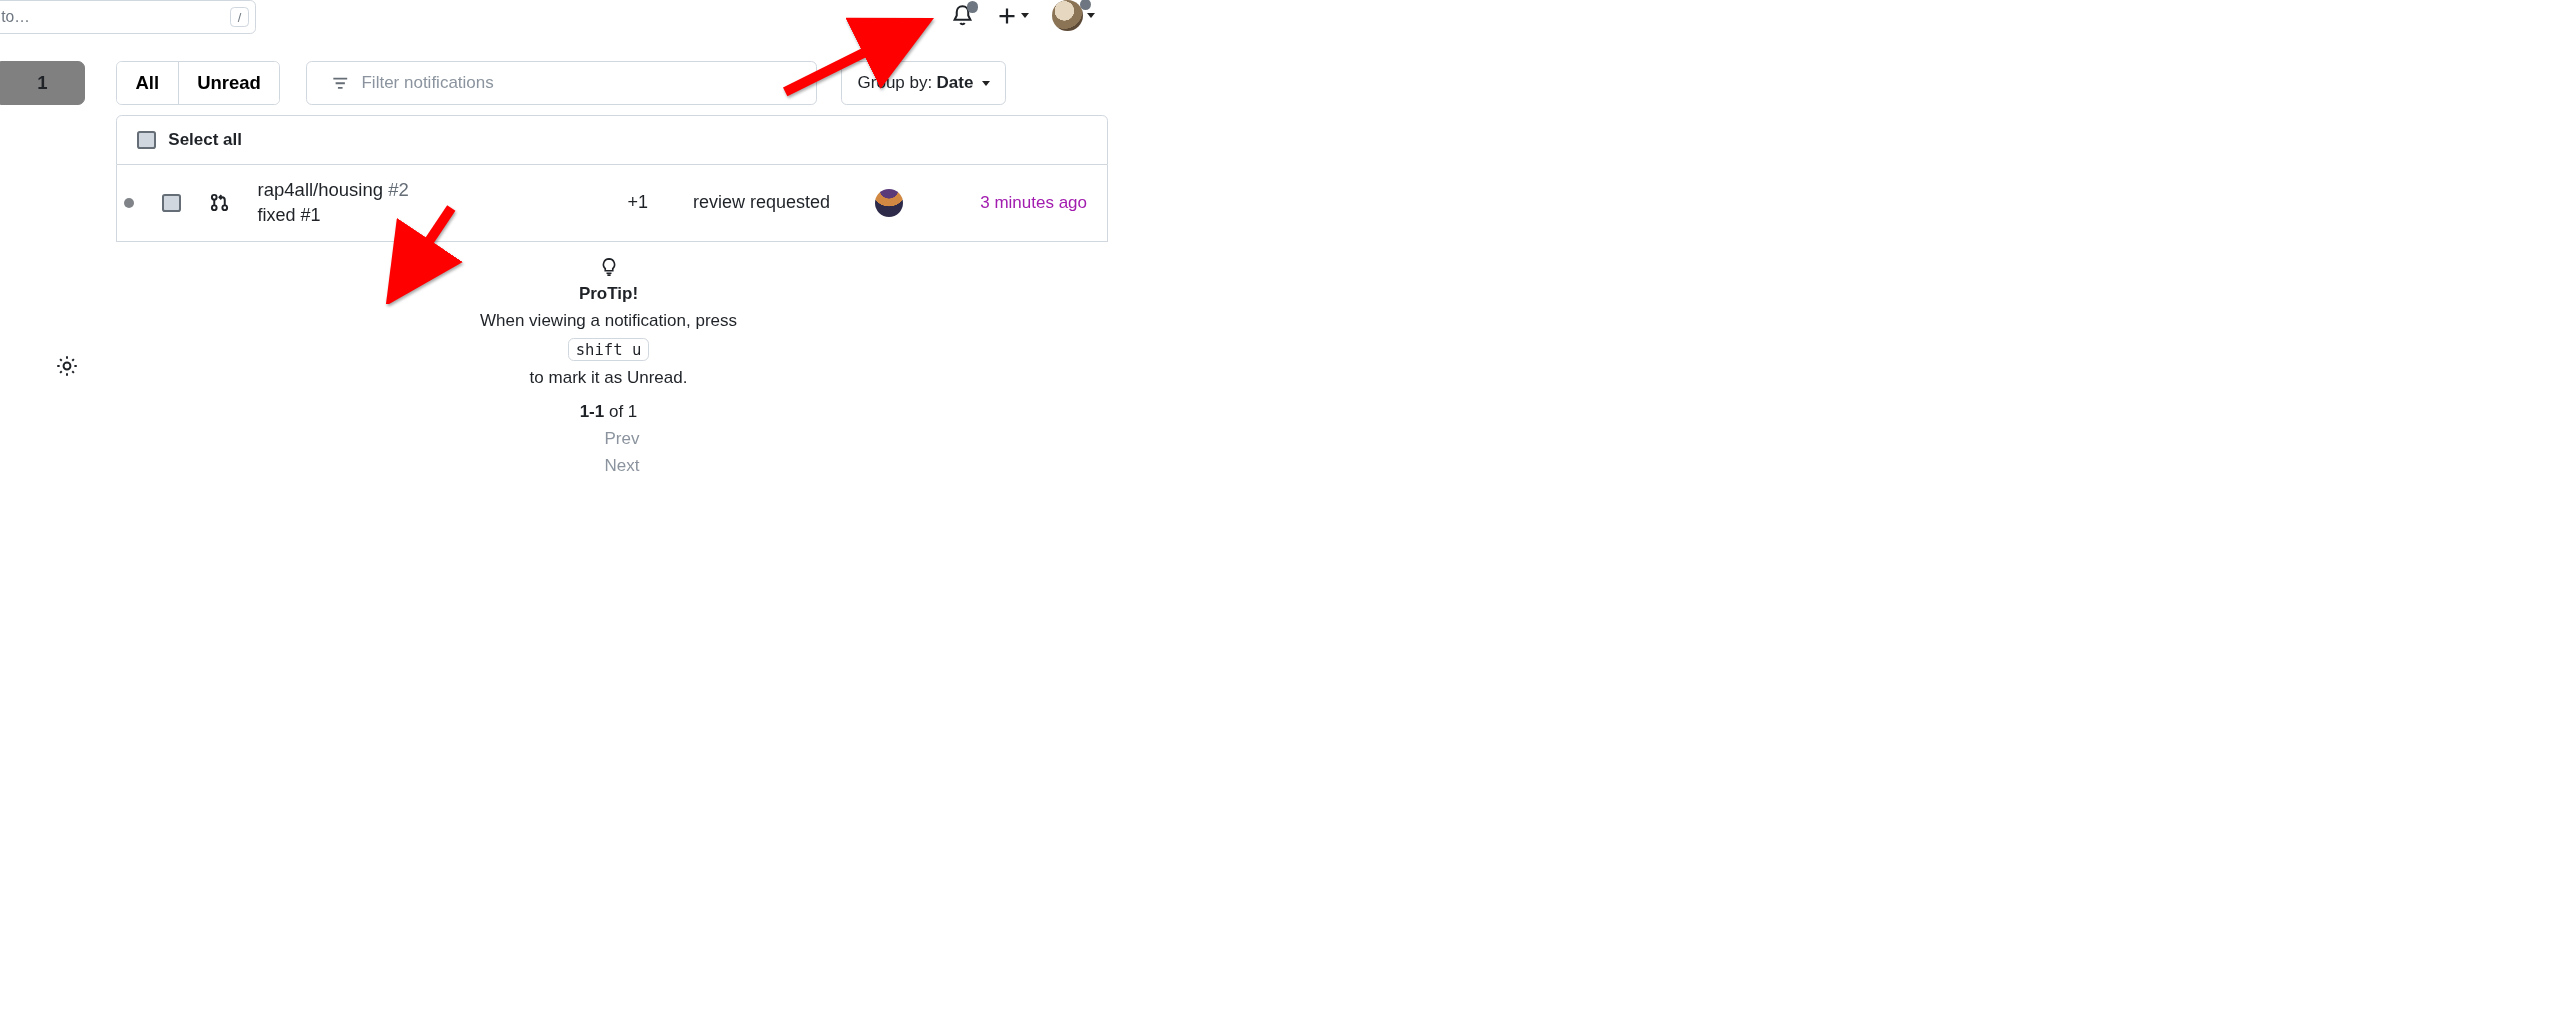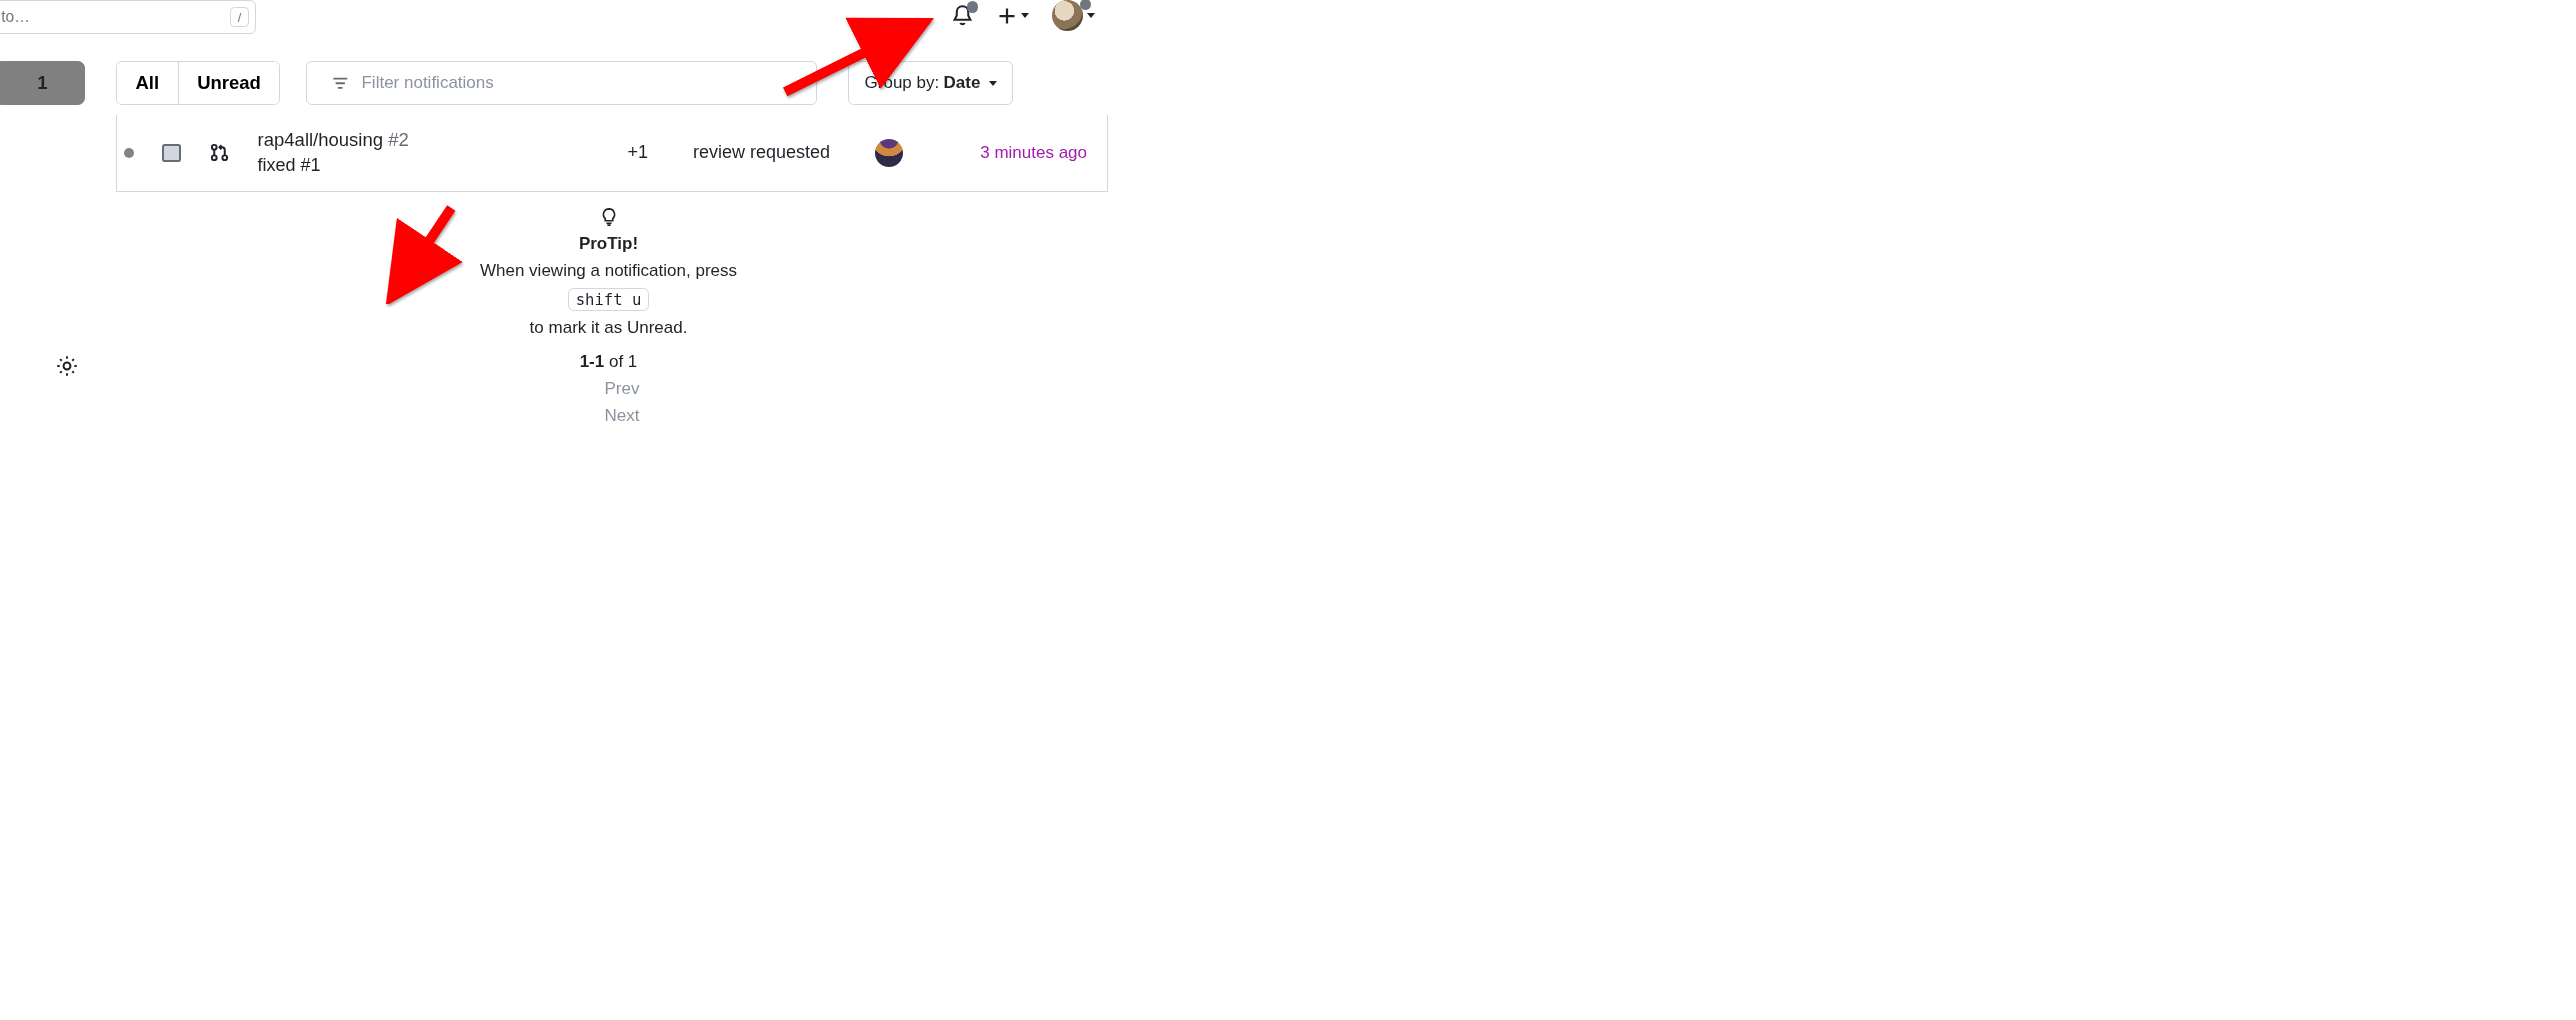--- a/index.html
+++ b/index.html
@@ -26,21 +26,21 @@
   
   .page { position:relative; width:1108px; }
   .row2 { display:flex; align-items:center; padding:10px 0 10px 0; }
   .count-pill { width:85px; height:44px; background:#808080; border:0.7px solid #808080; border-top-right-radius:7px; border-bottom-right-radius:7px; display:flex; align-items:center; justify-content:center; font-size:18.5px; font-weight:700; color:#1f2328; margin-right:31px;}
   .seg { display:flex; height:44px; border:0.7px solid #d0d7de; border-radius:5.7px; overflow:hidden; }
   .seg button { background:#fff; border:none; padding:0 18.5px; font-size:18.5px; font-weight:700; cursor:pointer; }
   .seg button + button { border-left:0.7px solid #d0d7de; }
   .filter-box { margin-left:25.6px; flex:0 0 511px; height:44px; border:0.7px solid #d0d7de; border-radius:5.7px; display:flex; align-items:center; padding:0 24px; color:#6e7781; font-size:17px; }
   .filter-box input { border:none; outline:none; font-size:17px; flex:1; color:#1f2328; }
   .filter-box input::placeholder { color:#8b949e; }
-  .groupby { margin-left:31px; height:44px; border:0.7px solid #d0d7de; border-radius:5.7px; display:flex; align-items:center; padding:0 15.6px; font-size:17px; cursor:pointer; }
+  .groupby { margin-left:24px; height:44px; border:0.7px solid #d0d7de; border-radius:5.7px; display:flex; align-items:center; padding:0 15.6px; font-size:17px; cursor:pointer; }
   .groupby b { margin-left:4.3px; }
   
   
   .listwrap { margin-left:116px; }
   .listhdr { border:0.7px solid #d0d7de; border-top-left-radius:5.7px; border-top-right-radius:5.7px; padding:14px 20px; display:flex; align-items:center; gap:12.8px; font-size:17px; font-weight:700; background:#fff;}
   .gh-checkbox { width:18.5px; height:18.5px; border:2.1px solid #656d76; border-radius:2.8px; background:#d0d7de; display:inline-block; }
   .listrow { border:0.7px solid #d0d7de; border-top:none; padding:12.8px 20px 12.8px 5.7px; display:flex; align-items:center; gap:28px;}
   .unread-dot { width:10px;height:10px;border-radius:50%; background:#808489; flex:0 0 auto; margin-left:1.4px;}
   .rowtitle { font-size:18.5px; line-height:1.35; }
   .rowtitle .muted { color:#656d76; }
@@ -119,20 +119,24 @@
       <input style="margin-left: 10px;" placeholder="Filter notifications">
     </div>
     <div class="groupby">
       <span>Group by:</span>
       <b>Date</b>
       <span class="caret" style="margin-left:8.5px"></span>
     </div>
   </div>
 
   <div class="listwrap">
+    <div class="listhdr">
+      <span class="gh-checkbox"></span>
+      <span>Select all</span>
+    </div>
     <div class="listrow">
       <span class="unread-dot"></span>
       <span class="gh-checkbox"></span>
       <svg class="icon" width="21" height="21" viewBox="0 0 16 16" fill="none" stroke="#1f2328" stroke-width="1.5">
         <circle cx="4" cy="4" r="1.8"></circle>
           <circle cx="4" cy="12" r="1.8"></circle>
           <circle cx="12" cy="12" r="1.8"></circle>
         <path d="M4 5.8v4.4M8 4h2a2 2 0 0 1 2 2v4.2"></path>
           <path d="M9.5 2.5 8 4l1.5 1.5"></path>
       </svg>

